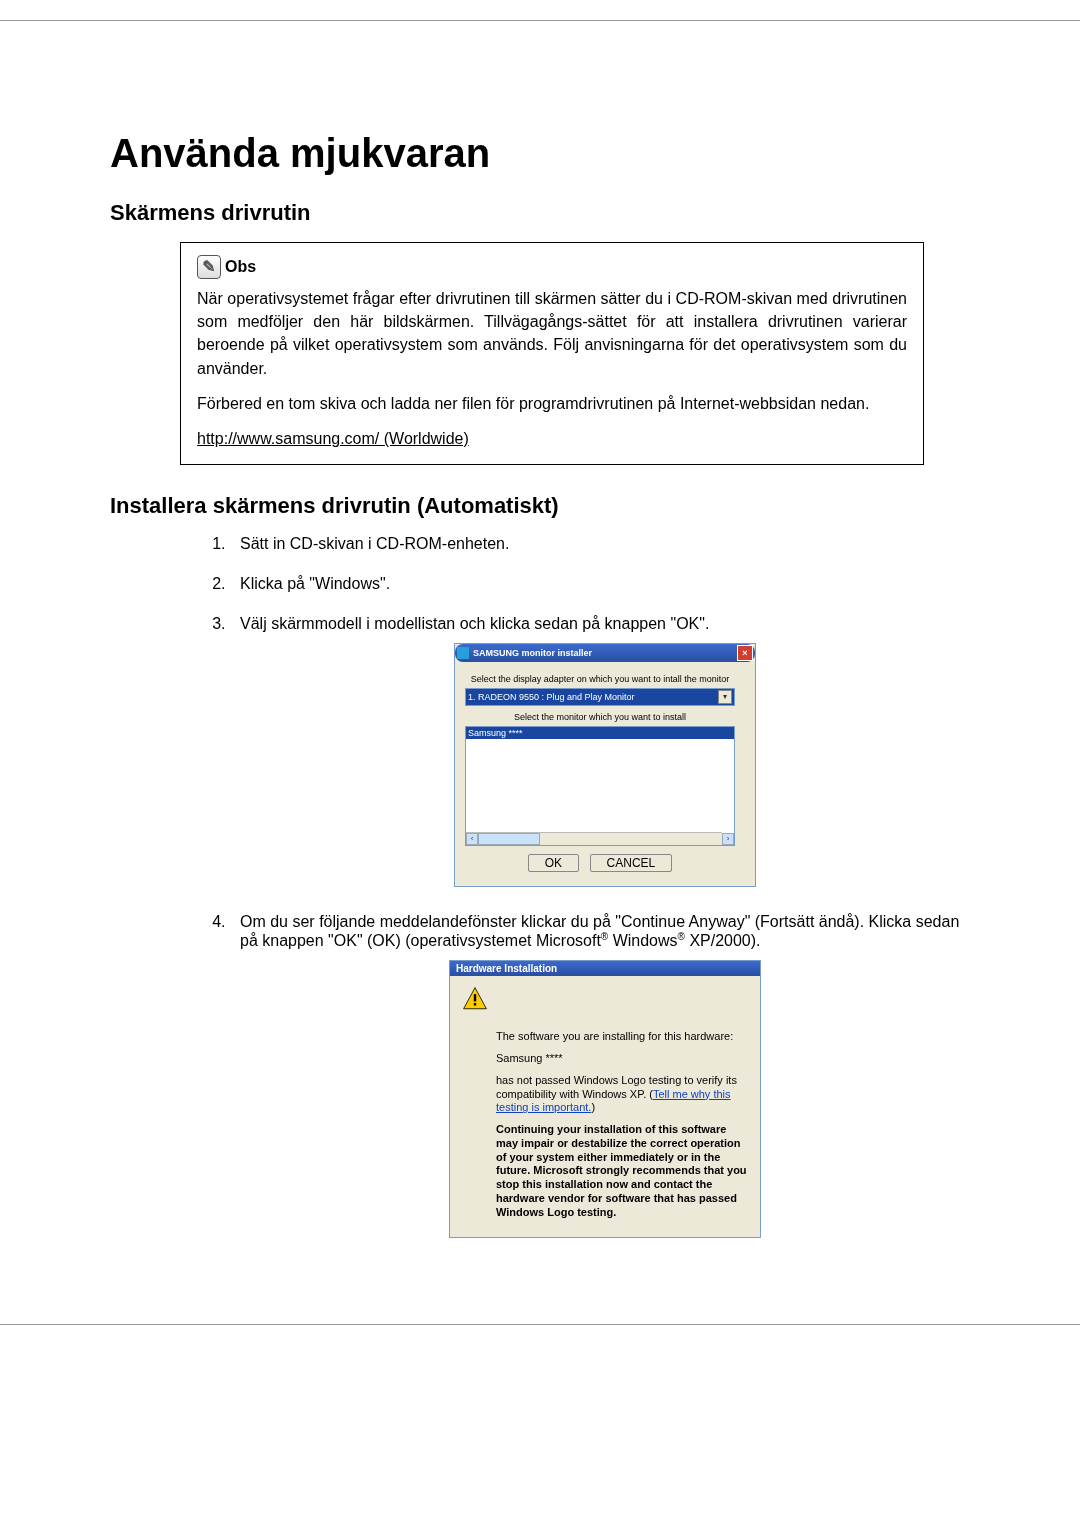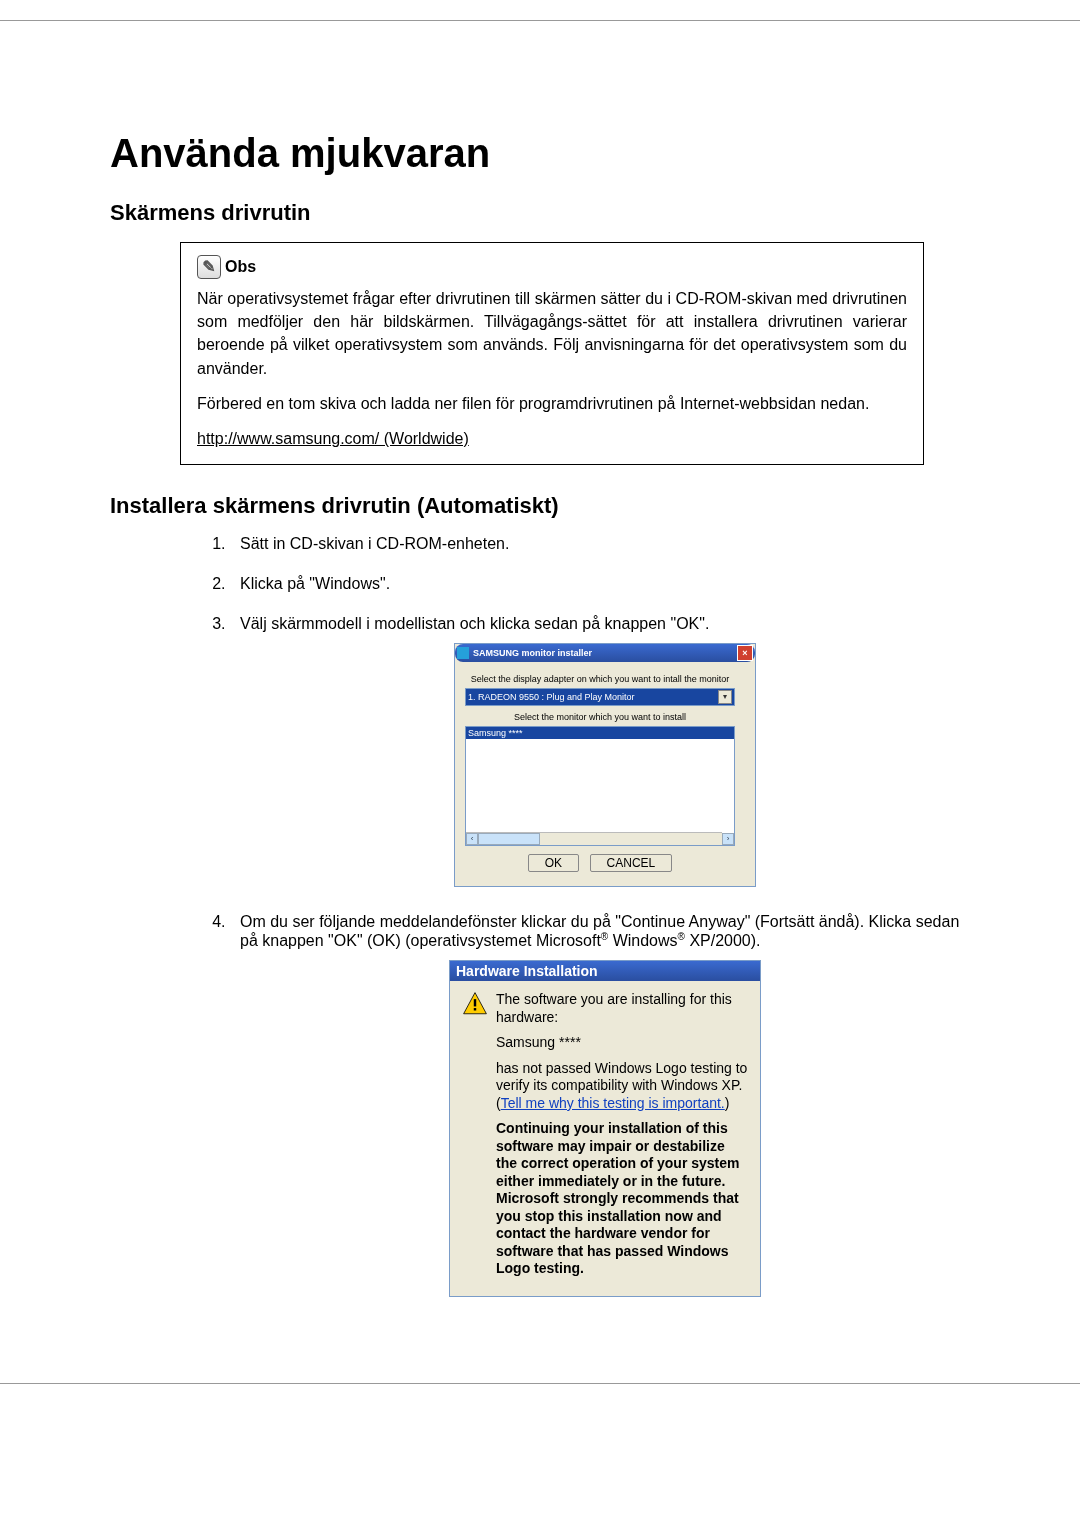--- a/index.html
+++ b/index.html
@@ -161,30 +161,30 @@
     margin: 0 auto;
     border: 1px solid #7a9cc8;
     background: #ece9d8;
     font-size: 9px;
     color: #000;
     text-align: left;
   }
   .dlg2 .titlebar {
     background: linear-gradient(#3a6ad0, #2a4ea0);
     color:#fff;
-    font-size:14px;
+    font-size:10px;
     font-weight:bold;
     padding:2px 6px;
   }
   .dlg2 .body { padding: 10px 12px 10px 12px; display:flex; gap:8px; }
   .dlg2 .warn {
     width:26px;height:26px;flex:none;
   }
   .dlg2 .warn svg { width:26px;height:26px; }
-  .dlg2 .txt { font-size:14px; line-height:1.25; }
+  .dlg2 .txt { font-size:11px; line-height:1.25;margin-top:44px; }
   .dlg2 .txt p { margin: 0 0 8px 0; }
   .dlg2 .txt b { font-weight:bold; }
   .dlg2 .txt .blue { color:#1040c0; text-decoration: underline; }
   .dlg2 .btns { text-align:right; padding:6px 12px 10px 12px; }
   .dlg2 .btns button {
     font-size:9px; padding:1px 8px; margin-left:4px;
     background:#ece9d8; border:1px solid #888; border-radius:2px;
   }
   .dlg2 .btns button u { text-decoration: underline; }
 </style>

